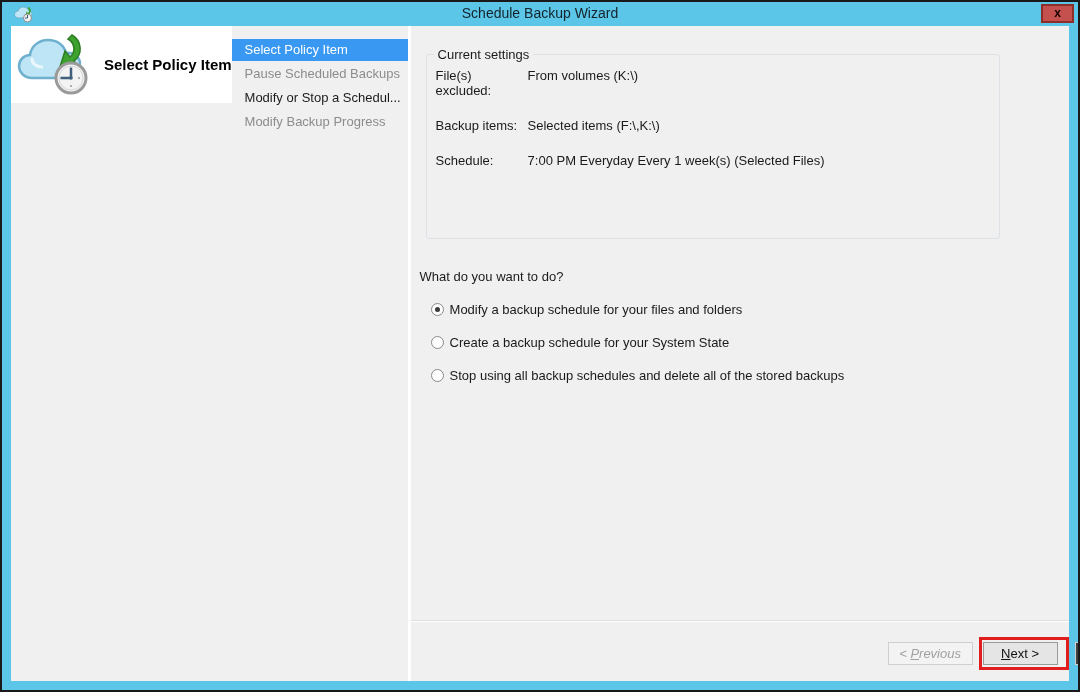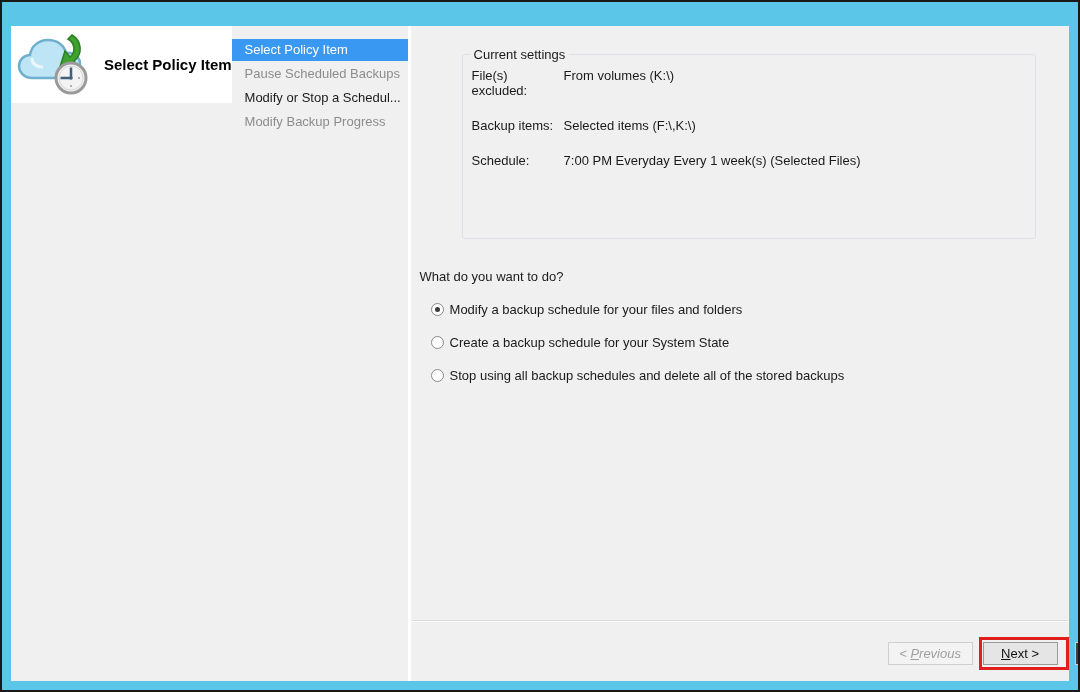--- a/index.html
+++ b/index.html
@@ -44,21 +44,21 @@
   .step { height: 22px; line-height: 22px; padding-left: 13px; font-size: 13px;
           margin-bottom: 2px; white-space: nowrap; overflow: hidden; }
   .step.selected { background: #3898f2; color: #ffffff; }
   .step.enabled  { color: #1b1b1b; }
   .step.disabled { color: #8c8c8c; }
   .v-divider { width: 3px; background: #ffffff; flex: none; }
   
   .main { flex: 1; position: relative; }
   .groupbox {
     position: absolute; left: 15px; top: 28px; width: 574px; height: 185px;
-    border: 1px solid #dde1e6; border-radius: 3px; margin-left: 36px;
+    border: 1px solid #dde1e6; border-radius: 3px;
   }
   .group-legend {
     position: absolute; top: -8px; left: 7px; background: #f0f0f0;
     padding: 0 4px; font-size: 13px; color: #1a1a1a; line-height: 15px;
   }
   .settings-rows { padding: 13px 0 0 9px; }
   .setting-row { display: flex; font-size: 13px; color: #1a1a1a; margin-bottom: 20px; }
   .setting-label { width: 92px; flex: none; }
   .setting-value { flex: 1; }
   .question { position: absolute; left: 9px; top: 243px; font-size: 13px; color: #1a1a1a; }
@@ -95,20 +95,34 @@
   .annotation {
     position: absolute; left: 568px; top: 16px; width: 90px; height: 33px;
     border: 3px solid #e01e1e; pointer-events: none;
   }
 </style>
 </head>
 <body>
 
 <div class="window">
 
+  <div class="titlebar">
+    <span class="app-icon">
+      <svg width="20" height="17" viewBox="0 0 40 34">
+        <path d="M9,24 C4,24 1,20 1,16.5 C1,13 4,10 8,10 C9,5 14,2 19,2 C24,2 28,5 29,9 C33,9 36,12 36,16 C36,20 33,23 29,24 Z" fill="#bee5f5" stroke="#6fb0cf" stroke-width="2"></path>
+        <path d="M30,2 C35,6 35,13 30,17 L33,21 L22,22 L25,11 L28,14 C31,11 31,7 27,4 Z" fill="#3da32e"></path>
+        <circle cx="27" cy="24" r="8" fill="#f2f2f2" stroke="#8f8f8f" stroke-width="2"></circle>
+        <path d="M27,24 L27,18 M27,24 L22,24" stroke="#3d5a75" stroke-width="2" fill="none"></path>
+      </svg>
+    </span>
+    <span class="window-title">Schedule Backup Wizard</span>
+    <button class="close-btn">
+      <span>x</span>
+    </button>
+  </div>
 
   <div class="client">
 
     <div class="wizard-header">
       <span class="wizard-icon">
         <svg width="80" height="64" viewBox="0 0 80 64">
           <path d="M16,47 C8,47 3,41 3,35 C3,29 8,24 14,24 C15,15 23,9 32,9 C41,9 48,14 50,22 C58,21 64,26 64,33 C64,40 58,46 50,47 Z" fill="#bee5f5" stroke="#6fb0cf" stroke-width="2.5"></path>
           <path d="M26,36 C20,36 16,32 16,28" fill="none" stroke="#e9f7fd" stroke-width="3" stroke-linecap="round"></path>
           <path d="M56,4 C66,10 67,23 58,30 L63,37 L43,39 L49,20 L54,26 C60,21 59,12 52,8 Z" fill="#3da32e" stroke="#2e7d22" stroke-width="1.5"></path>
           <circle cx="55" cy="47" r="15" fill="#f3f3f3" stroke="#9a9a9a" stroke-width="3"></circle>

